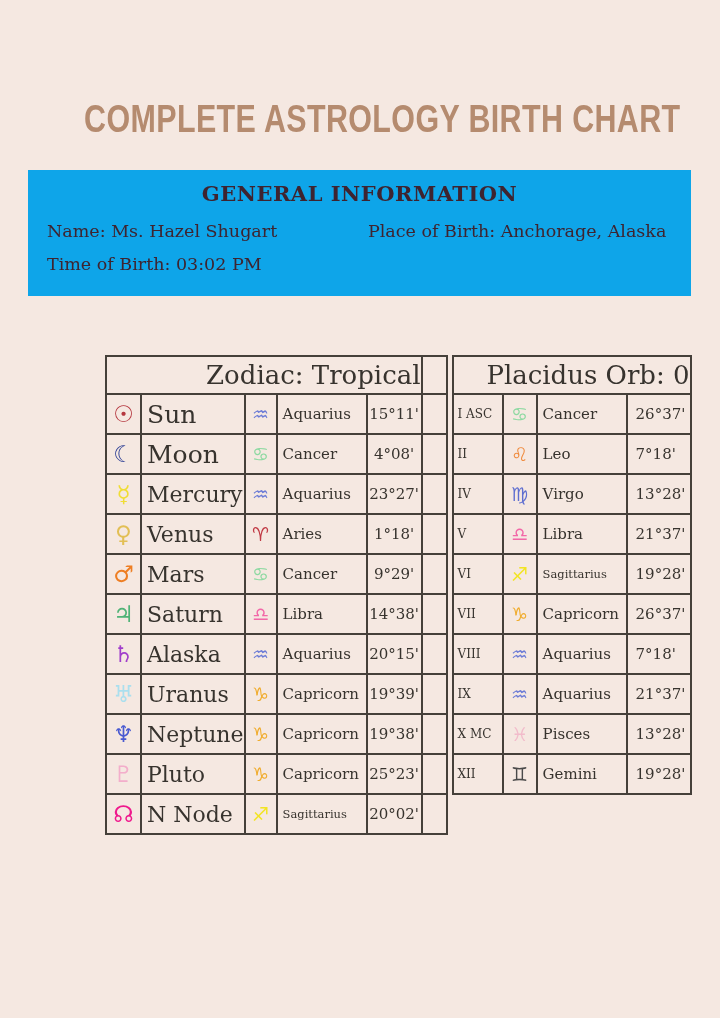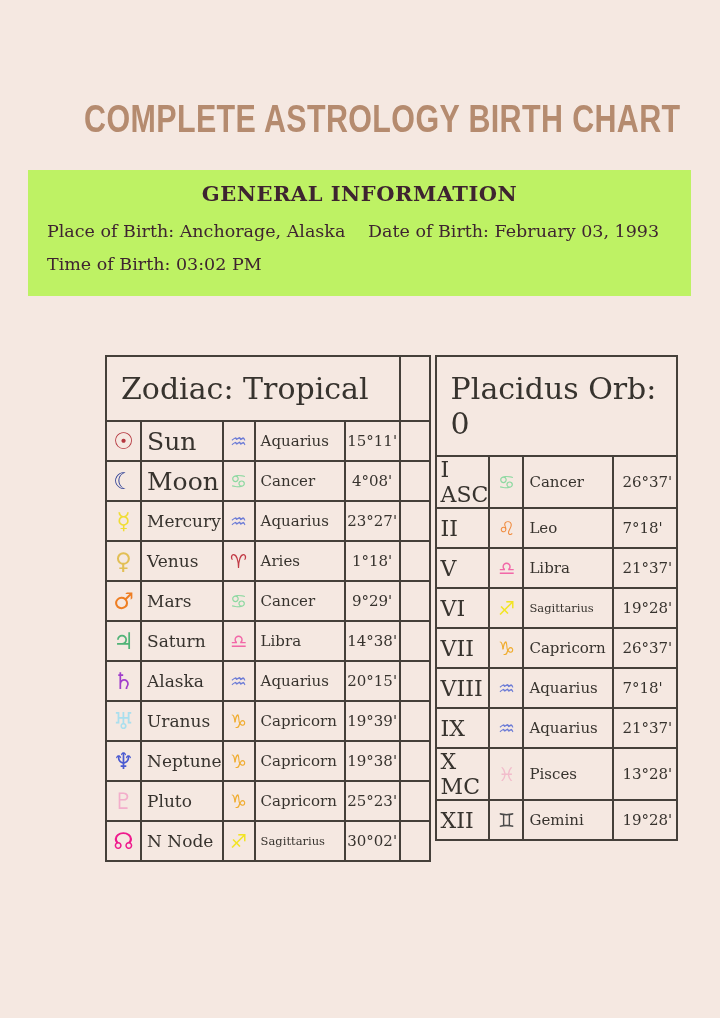--- a/index.html
+++ b/index.html
@@ -28,48 +28,48 @@
   }
   .info-grid {
     display:grid; grid-template-columns:321px auto;
     margin:15px 10px 0 19px; row-gap:13px;
     font-size:17.5px; color:#3e2430;
   }
 
   .tables { position:absolute; left:105px; top:355px; display:flex; gap:4px; align-items:flex-start; }
   table { border-collapse:collapse; table-layout:fixed; }
   td, th { border:2px solid #45403a; color:#37332e; overflow:hidden; }
-  th.tbl-header { height:38px; font-size:30px; font-weight:400; text-align:left; padding:14px; }
+  th.tbl-header { height:38px; font-size:26px; font-weight:400; text-align:right; padding:0; }
   td { height:40px; padding:0; }
 
   .sym  { text-align:center; font-family:"DejaVu Sans", sans-serif; line-height:1; }
   .psym { font-size:23px; }
   .ssym { font-size:19px; }
-  .pname { font-size:17px; padding-left:5px; }
+  .pname { font-size:22px; padding-left:5px; }
   .pname.large { font-size:25px; }
   .sname { font-size:15px; padding-left:5px; }
   .sname.small { font-size:11.5px; }
   .deg  { font-size:15px; text-align:center; }
   .deg.left { text-align:left; padding-left:8px; }
-  .house { font-size:22px; padding-left:4px; }
+  .house { font-size:12px; padding-left:4px; }
   .spacer { }
   svg { display:block; margin:0 auto; }
 </style>
 </head>
 <body style="background: rgb(245, 232, 225);">
 
 <div class="title" style="color: rgb(181, 139, 111);">
   <span class="condense">COMPLETE ASTROLOGY BIRTH CHART</span>
 </div>
 
-<div class="info-box" id="info-box" style="background: #bef264;">
+<div class="info-box" id="info-box" style="background: #0ea5e9;">
   <div class="info-heading">GENERAL INFORMATION</div>
   <div class="info-grid">
+    <div class="info-field">Name: Ms. Hazel Shugart</div>
     <div class="info-field">Place of Birth: Anchorage, Alaska</div>
-    <div class="info-field">Date of Birth: February 03, 1993</div>
     <div class="info-field">Time of Birth: 03:02 PM</div>
   </div>
 </div>
 
 <div class="tables">
   <table>
     <colgroup>
       <col style="width:35px">
         <col style="width:68px">
         <col style="width:32px">
@@ -162,21 +162,21 @@
           <td class="sym ssym" style="color: rgb(240, 172, 46);">♑</td>
           <td class="sname">Capricorn</td>
           <td class="deg">25°23'</td>
           <td class="spacer"></td>
         </tr>
         <tr>
           <td class="sym psym" style="color: rgb(239, 26, 141);">☊</td>
           <td class="pname">N Node</td>
           <td class="sym ssym" style="color: rgb(242, 228, 35);">♐</td>
           <td class="sname small">Sagittarius</td>
-          <td class="deg">30°02'</td>
+          <td class="deg">20°02'</td>
           <td class="spacer"></td>
         </tr>
       </tbody>
   </table>
 
   <table>
     <colgroup>
       <col style="width:50px">
         <col style="width:34px">
         <col style="width:90px">
@@ -194,20 +194,26 @@
           <td class="sname">Cancer</td>
           <td class="deg left">26°37'</td>
         </tr>
         <tr>
           <td class="house">II</td>
           <td class="sym ssym" style="color: rgb(240, 138, 60);">♌</td>
           <td class="sname">Leo</td>
           <td class="deg left">7°18'</td>
         </tr>
         <tr>
+          <td class="house">IV</td>
+          <td class="sym ssym" style="color: rgb(95, 111, 208);">♍</td>
+          <td class="sname">Virgo</td>
+          <td class="deg left">13°28'</td>
+        </tr>
+        <tr>
           <td class="house">V</td>
           <td class="sym ssym" style="color: rgb(242, 104, 168);">♎</td>
           <td class="sname">Libra</td>
           <td class="deg left">21°37'</td>
         </tr>
         <tr>
           <td class="house">VI</td>
           <td class="sym ssym" style="color: rgb(242, 228, 35);">♐</td>
           <td class="sname small">Sagittarius</td>
           <td class="deg left">19°28'</td>

